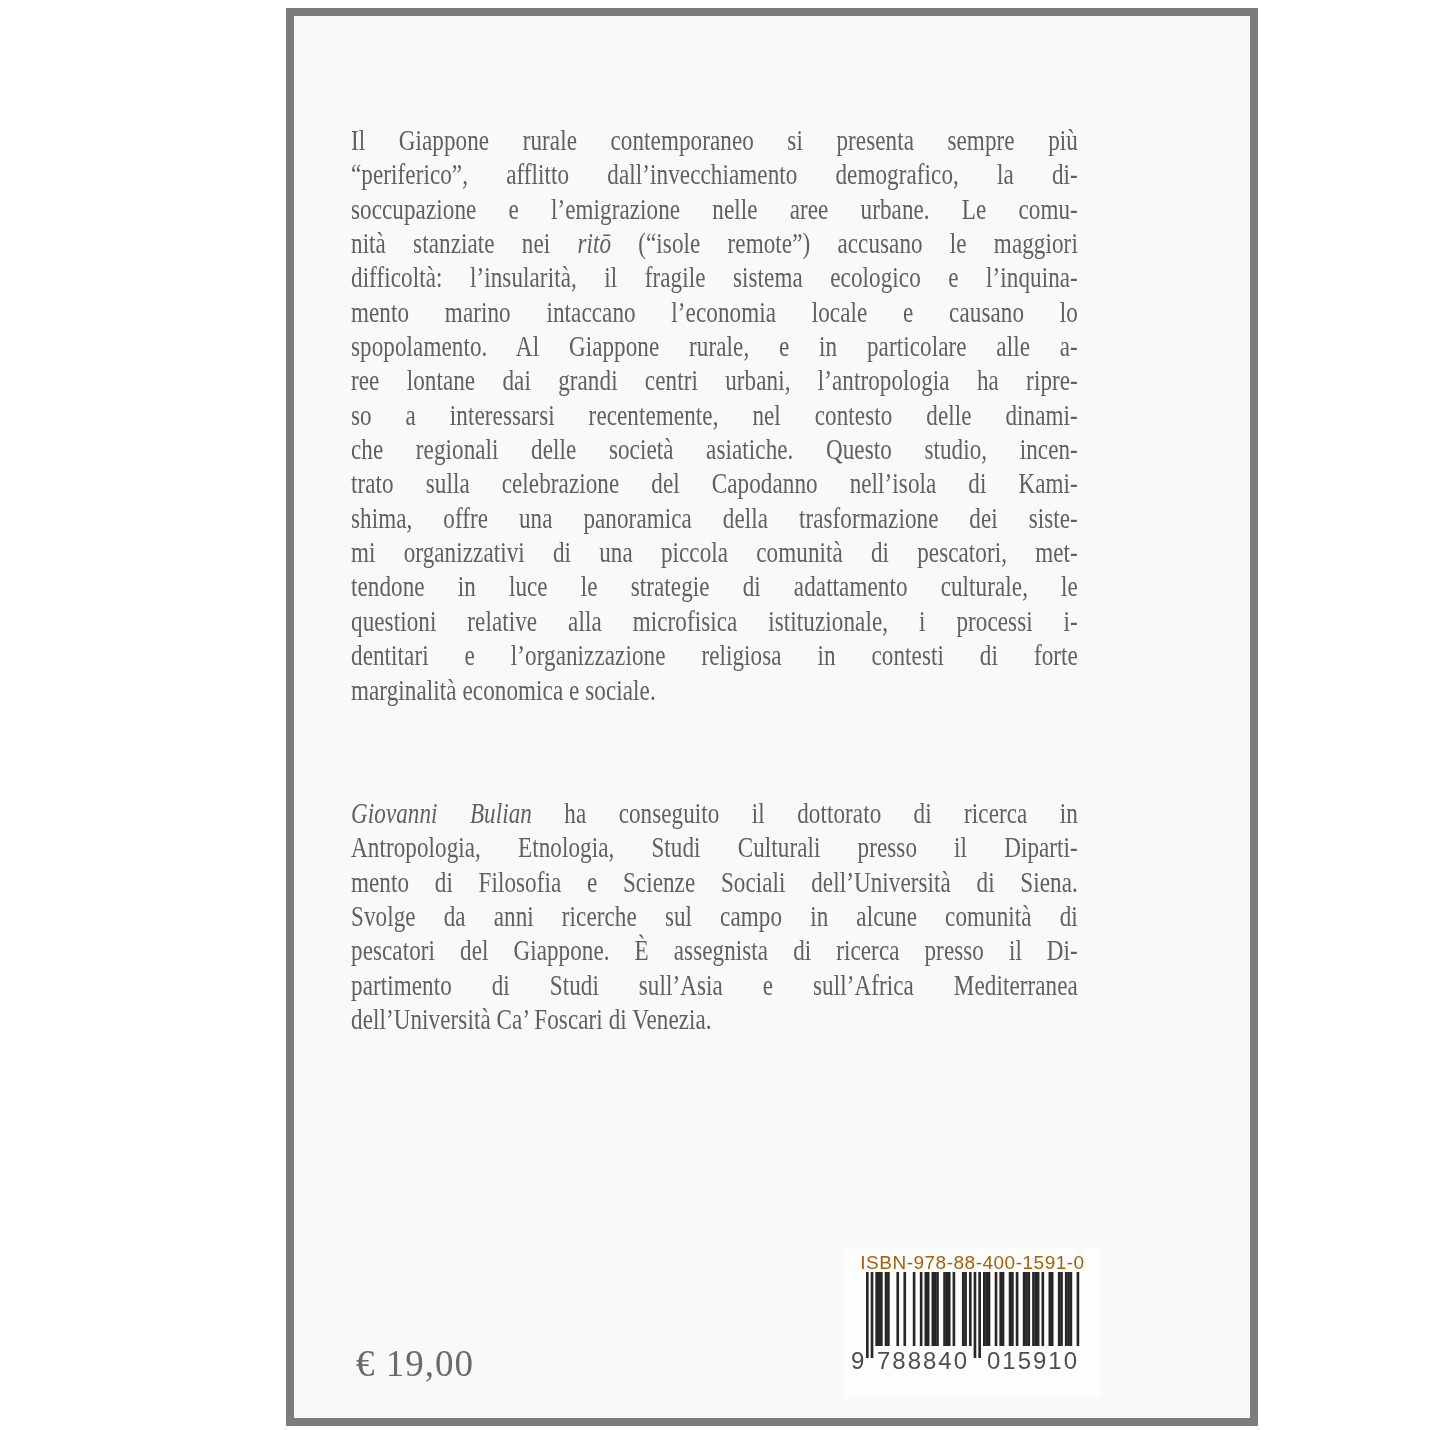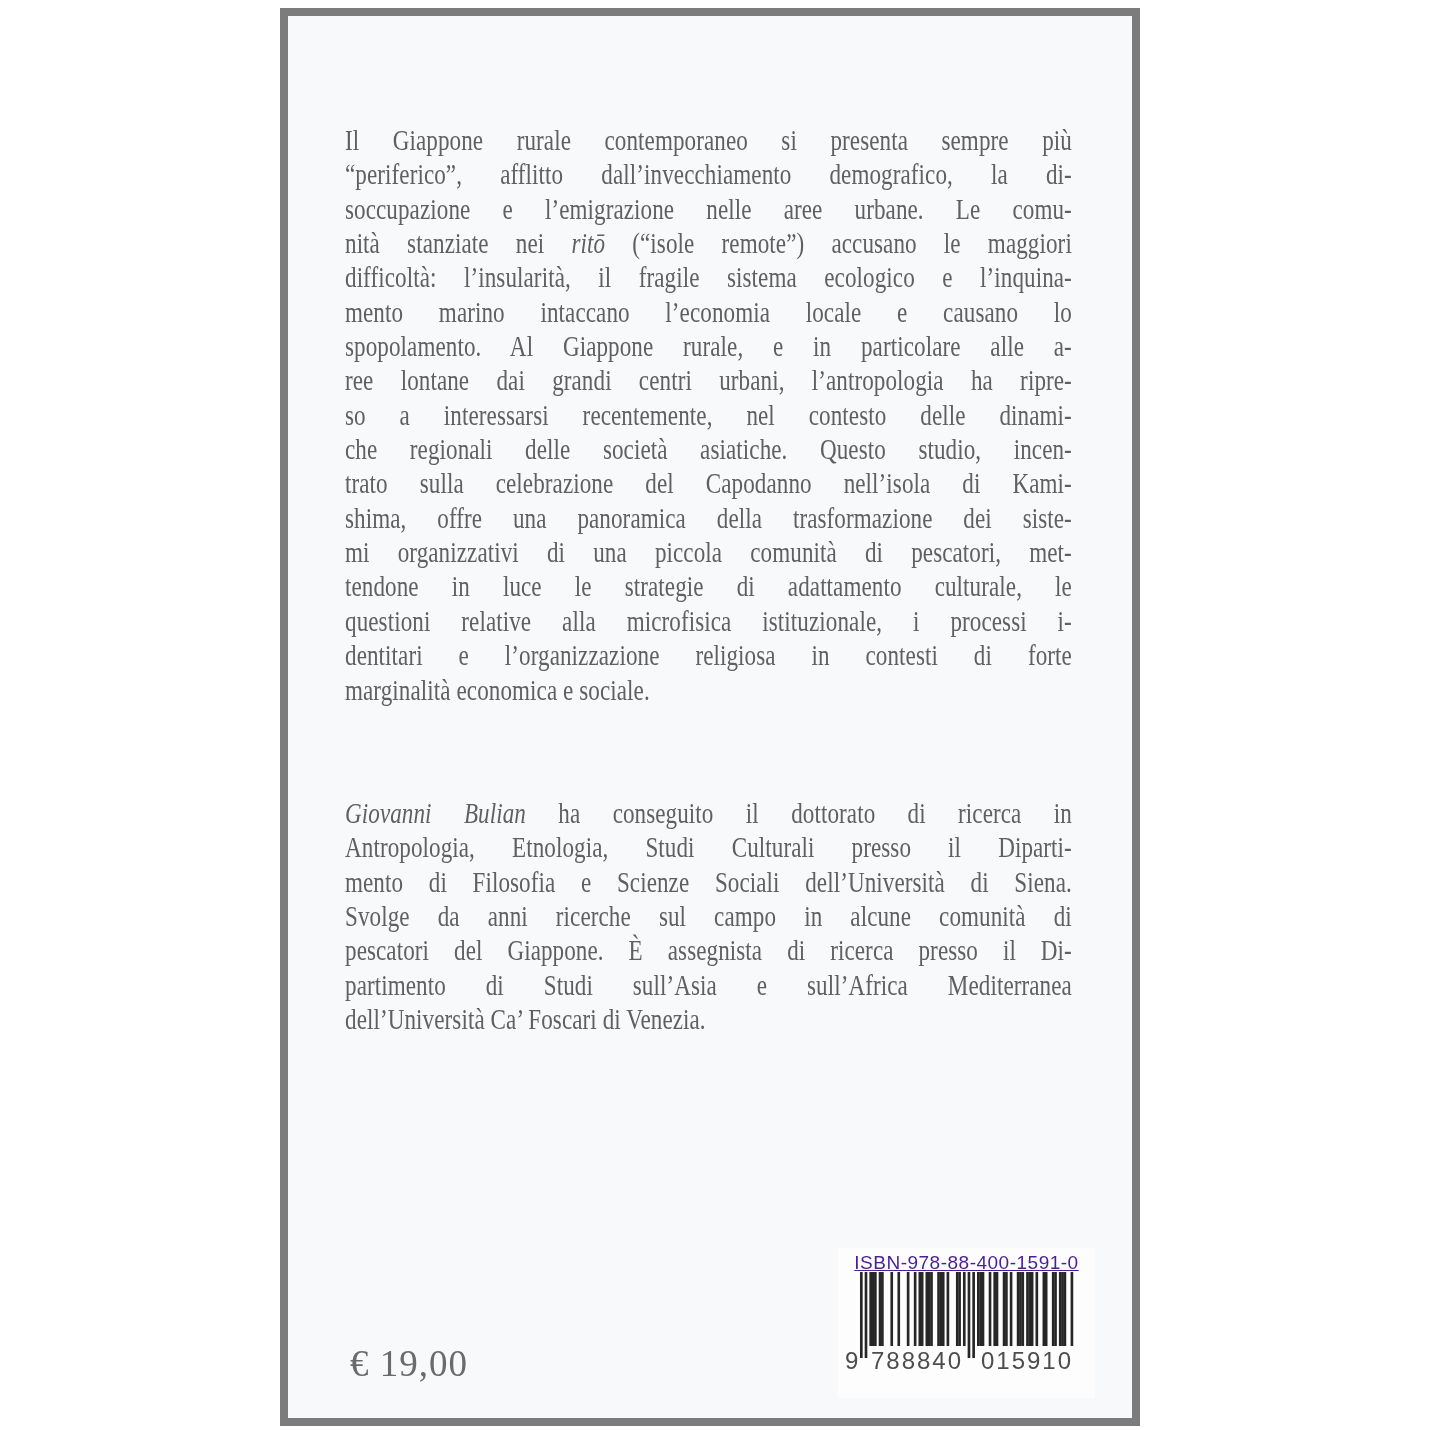--- a/index.html
+++ b/index.html
@@ -2,22 +2,22 @@
 <html><head>
 <meta charset="utf-8">
 <style>
   html,body { margin:0; padding:0; }
   .screen {
     position:relative; width:1430px; height:1430px;
     background:#ffffff; overflow:hidden;
     font-family:"Liberation Serif","DejaVu Serif",serif;
   }
   .book-cover {
-    position:absolute; left:280px; top:8px;
-    width:860px; height:1418px;
+    position:absolute; left:286px; top:8px;
+    width:972px; height:1418px;
     box-sizing:border-box;
     border:8px solid #7c7c7c;
     background:#f8f9fb;
   }
   .textblock {
     position:absolute; left:57px; width:944px;
     transform:scaleX(0.77); transform-origin:0 0;
     font-size:30px; color:#606060;
     letter-spacing:0.1px;
   }
@@ -37,23 +37,22 @@
   }
   .isbn-box {
     position:absolute; left:550px; top:1232px;
     width:257px; height:150px;
     background:#fdfdfe;
   }
   .isbn-label {
     position:absolute; left:0; top:4px; width:100%;
     text-align:center;
     font-family:"Liberation Sans","DejaVu Sans",sans-serif;
-    font-size:19px; color:#4c1d95; letter-spacing:0.5px;
+    font-size:19px; color:#a16207; letter-spacing:0.5px;
     white-space:nowrap;
-    text-decoration:underline;
   }
   .barcode { position:absolute; left:6px; top:24px; }
 </style>
 </head>
 <body>
 
 <div class="screen">
   <div class="book-cover" style="border-color: rgb(124, 124, 124); background: rgb(248, 249, 251);">
 
     <div class="textblock synopsis" id="synopsis" style="color: rgb(96, 96, 96);">

